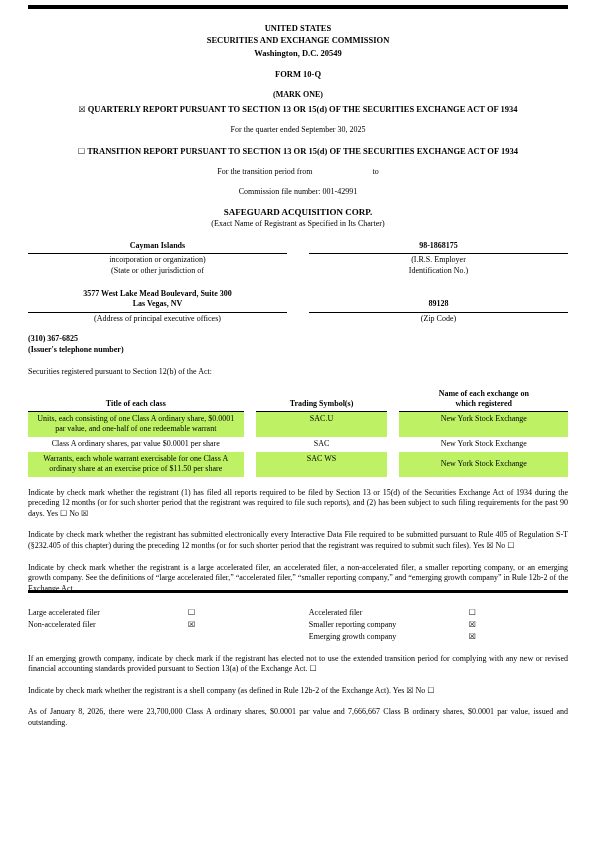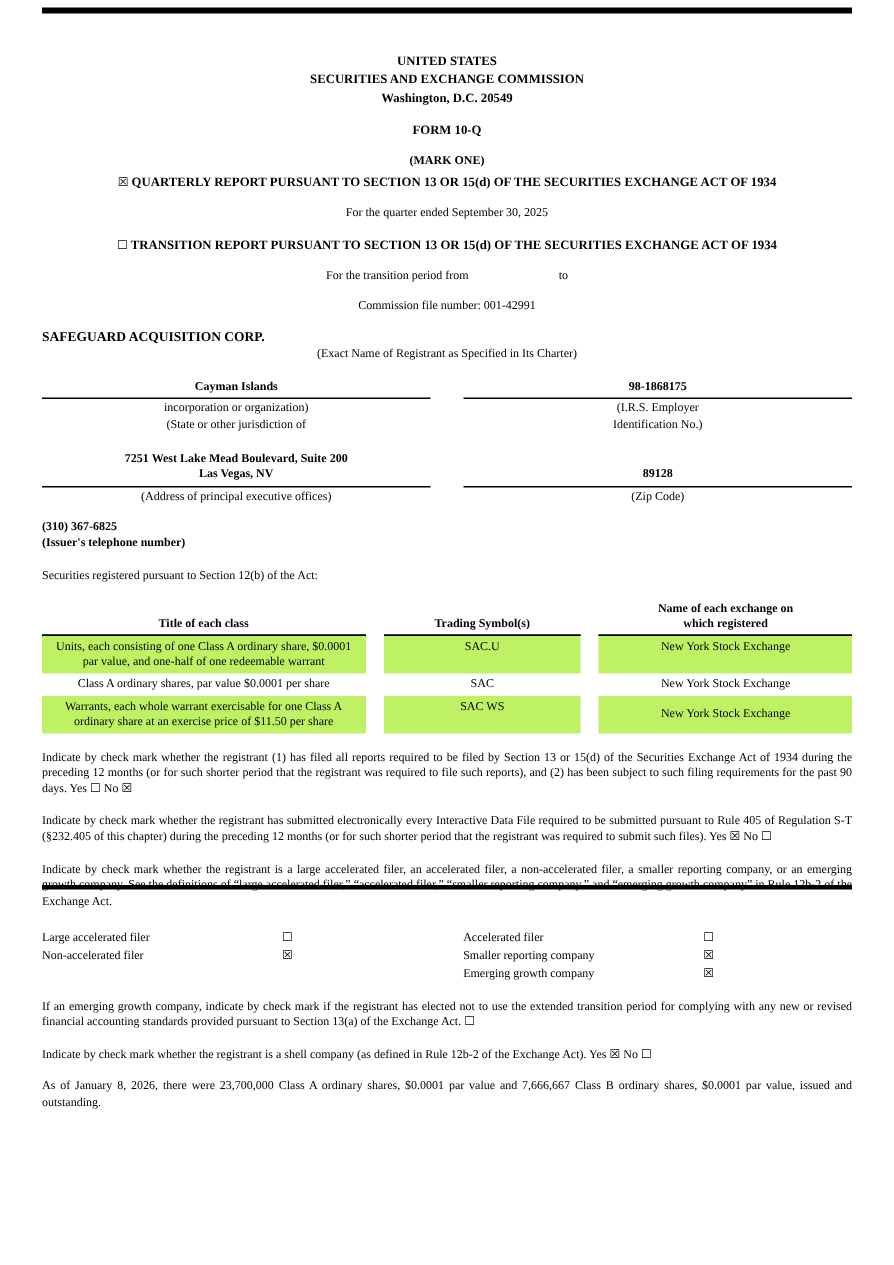--- a/index.html
+++ b/index.html
@@ -15,21 +15,21 @@
     color: #000000;
     font-size: 8px;
     line-height: 1.28;
     overflow: hidden;
   }
   .page {
     position: relative;
     width: 596px;
     height: 601px;
     box-sizing: border-box;
-    padding: 12px 28px;
+    padding: 0 28px;
   }
 
   
   .rule-top {
     position: absolute;
     left: 28px;
     right: 28px;
     top: 5px;
     height: 4px;
     background: #000;
@@ -49,21 +49,21 @@
 
   .ctr { text-align: center; }
   .sp  { height: 10px; }
   .sp-xs { height: 4px; }
 
   .hdr-line { font-weight: bold; font-size: 8.5px; line-height: 1.45; }
   .formline { font-weight: bold; font-size: 8.5px; }
   .markone  { font-weight: bold; font-size: 8px; }
   .actline  { font-weight: bold; font-size: 8.5px; text-align: center; }
   .qline    { font-weight: normal; font-size: 8px; text-align: center; }
-  .coname   { font-weight: bold; font-size: 9px; text-align: left; }
+  .coname   { font-weight: bold; font-size: 9px; text-align: center; }
   .subcap   { font-size: 8px; text-align: center; }
 
   .cbx { font-family: "DejaVu Sans", sans-serif; font-size: 8px; }
 
   
   .reg-block {
     display: flex;
     width: 100%;
     gap: 22px;
     margin-top: 12px;
@@ -212,21 +212,21 @@
         <div class="reg-cap">
           <div>(I.R.S. Employer</div>
           <div>Identification No.)</div>
         </div>
       </div>
     </div>
 
     <div class="reg-block">
       <div class="reg-col">
         <div class="reg-val two">
-          <div>7251 West Lake Mead Boulevard, Suite 200</div>
+          <div>3577 West Lake Mead Boulevard, Suite 300</div>
           <div>Las Vegas, NV</div>
         </div>
         <div class="reg-cap">(Address of principal executive offices)</div>
       </div>
       <div class="reg-col">
         <div class="reg-val two">
           <div style="visibility:hidden">&nbsp;</div>
           <div>89128</div>
         </div>
         <div class="reg-cap">(Zip Code)</div>

